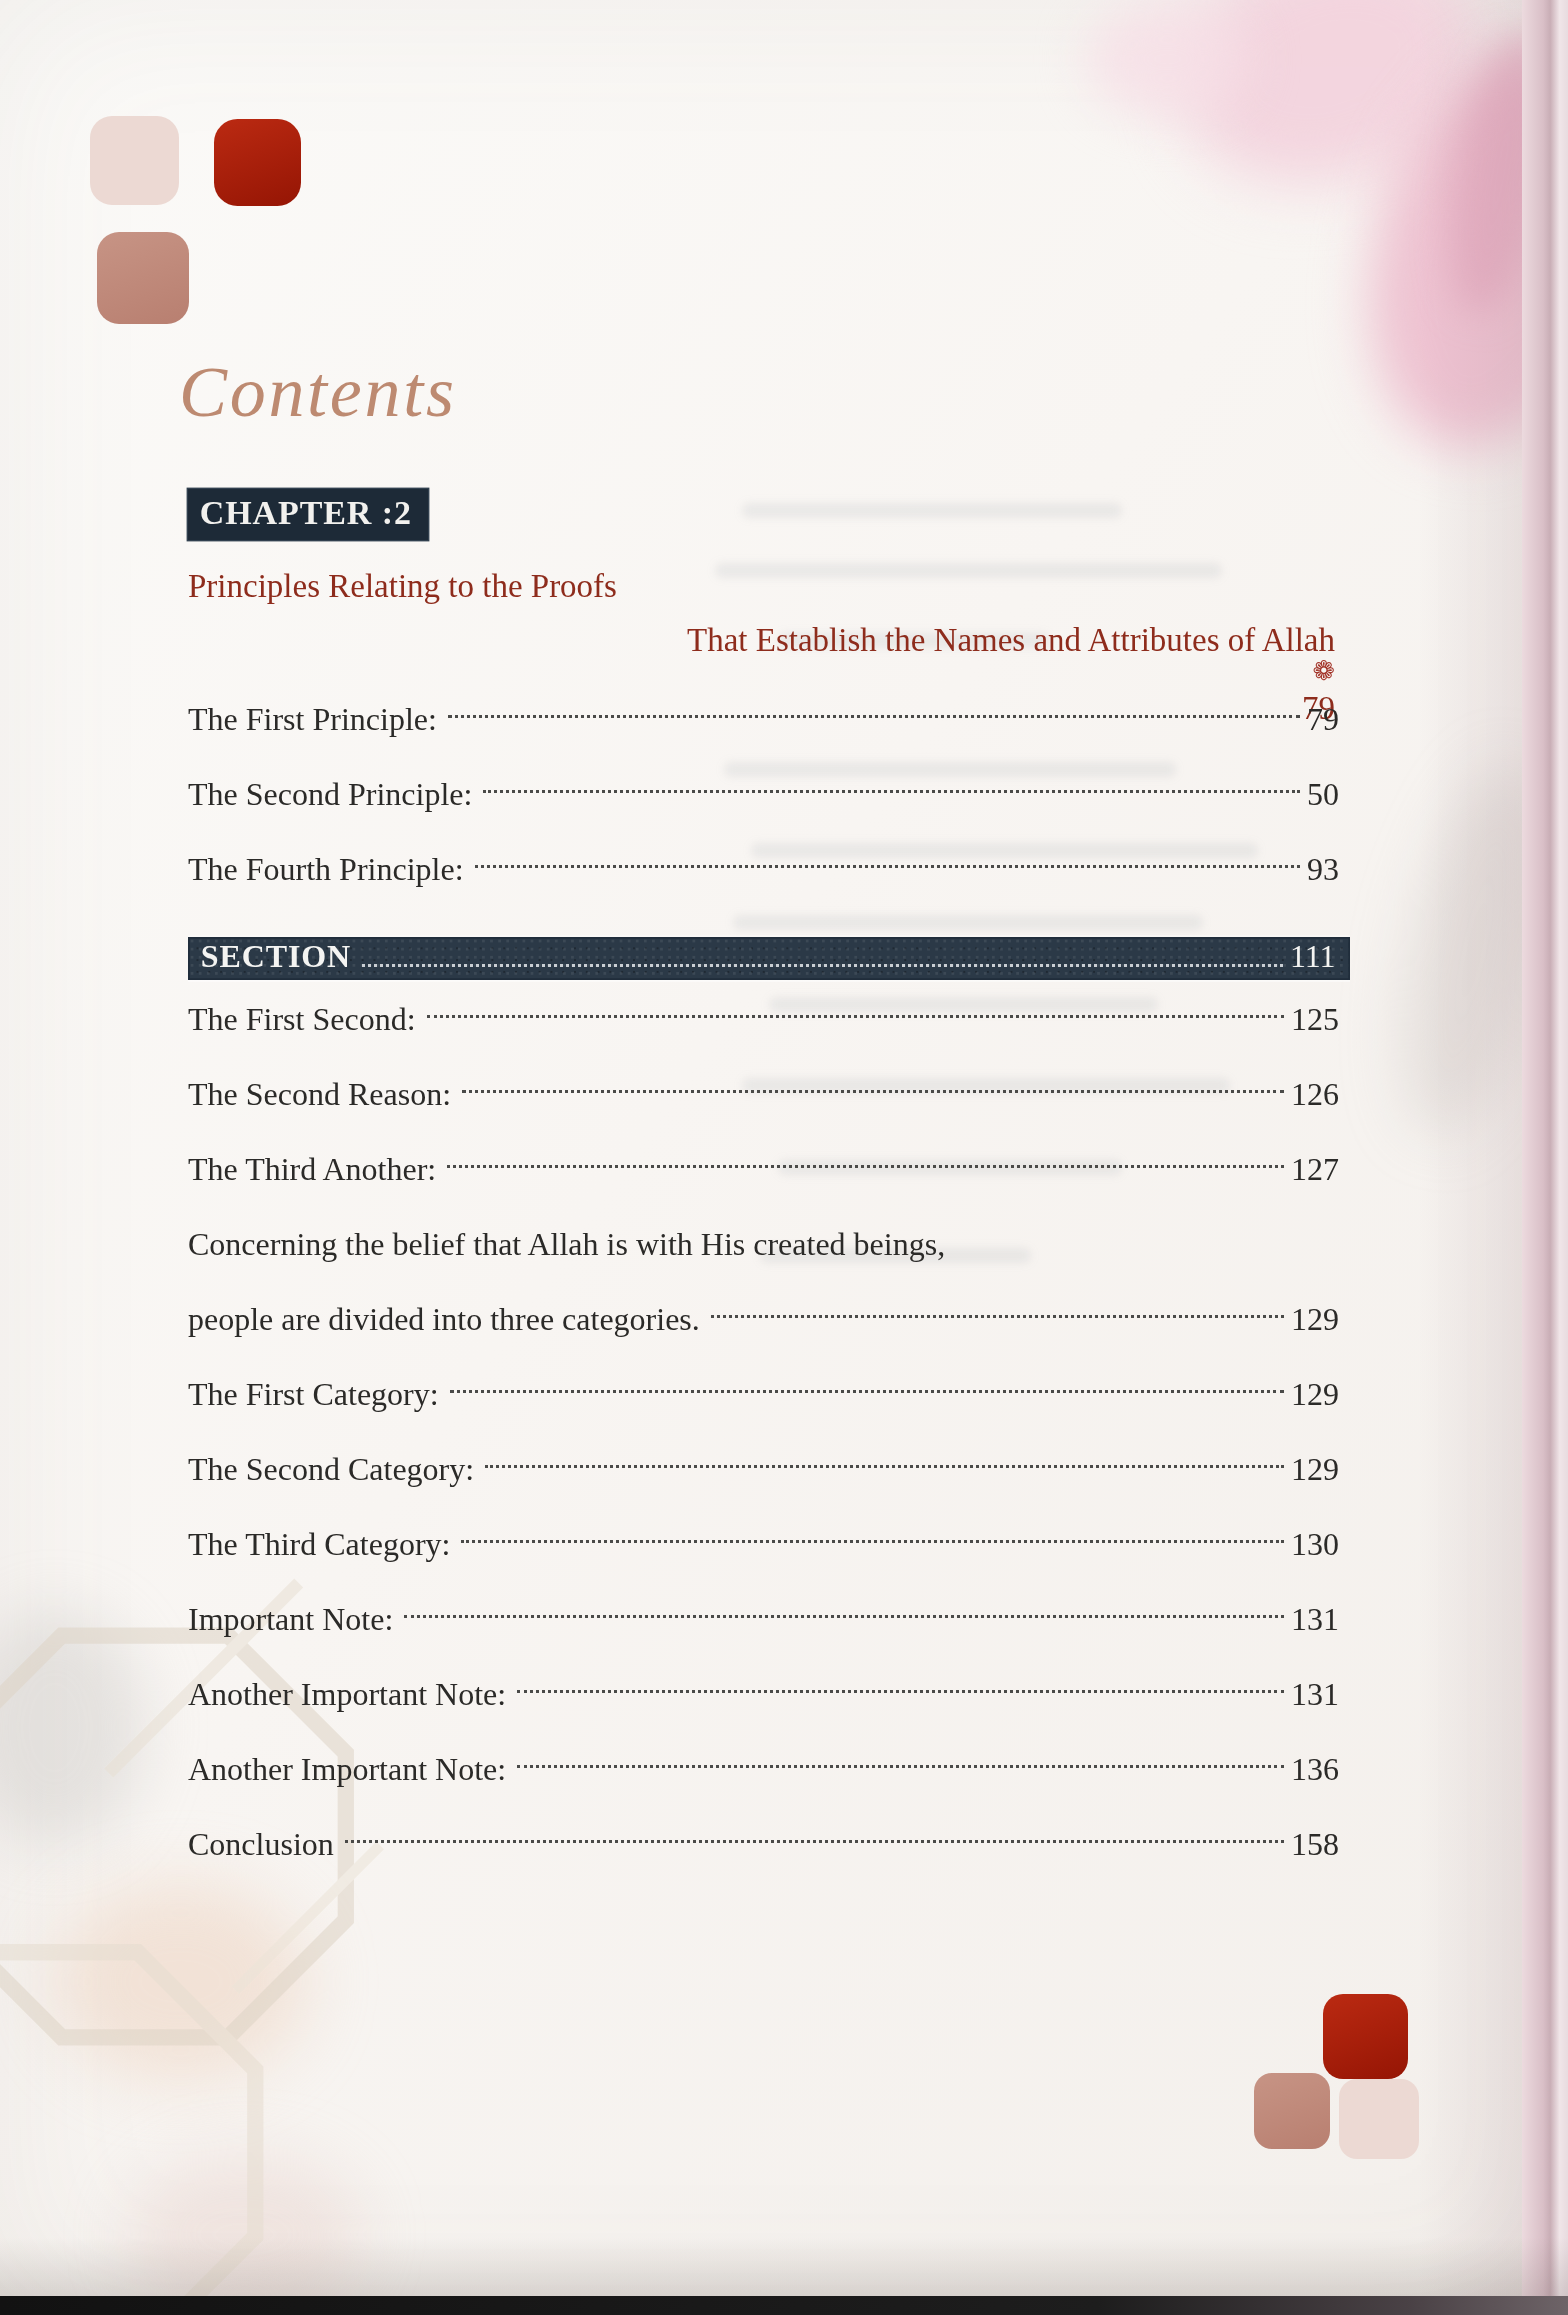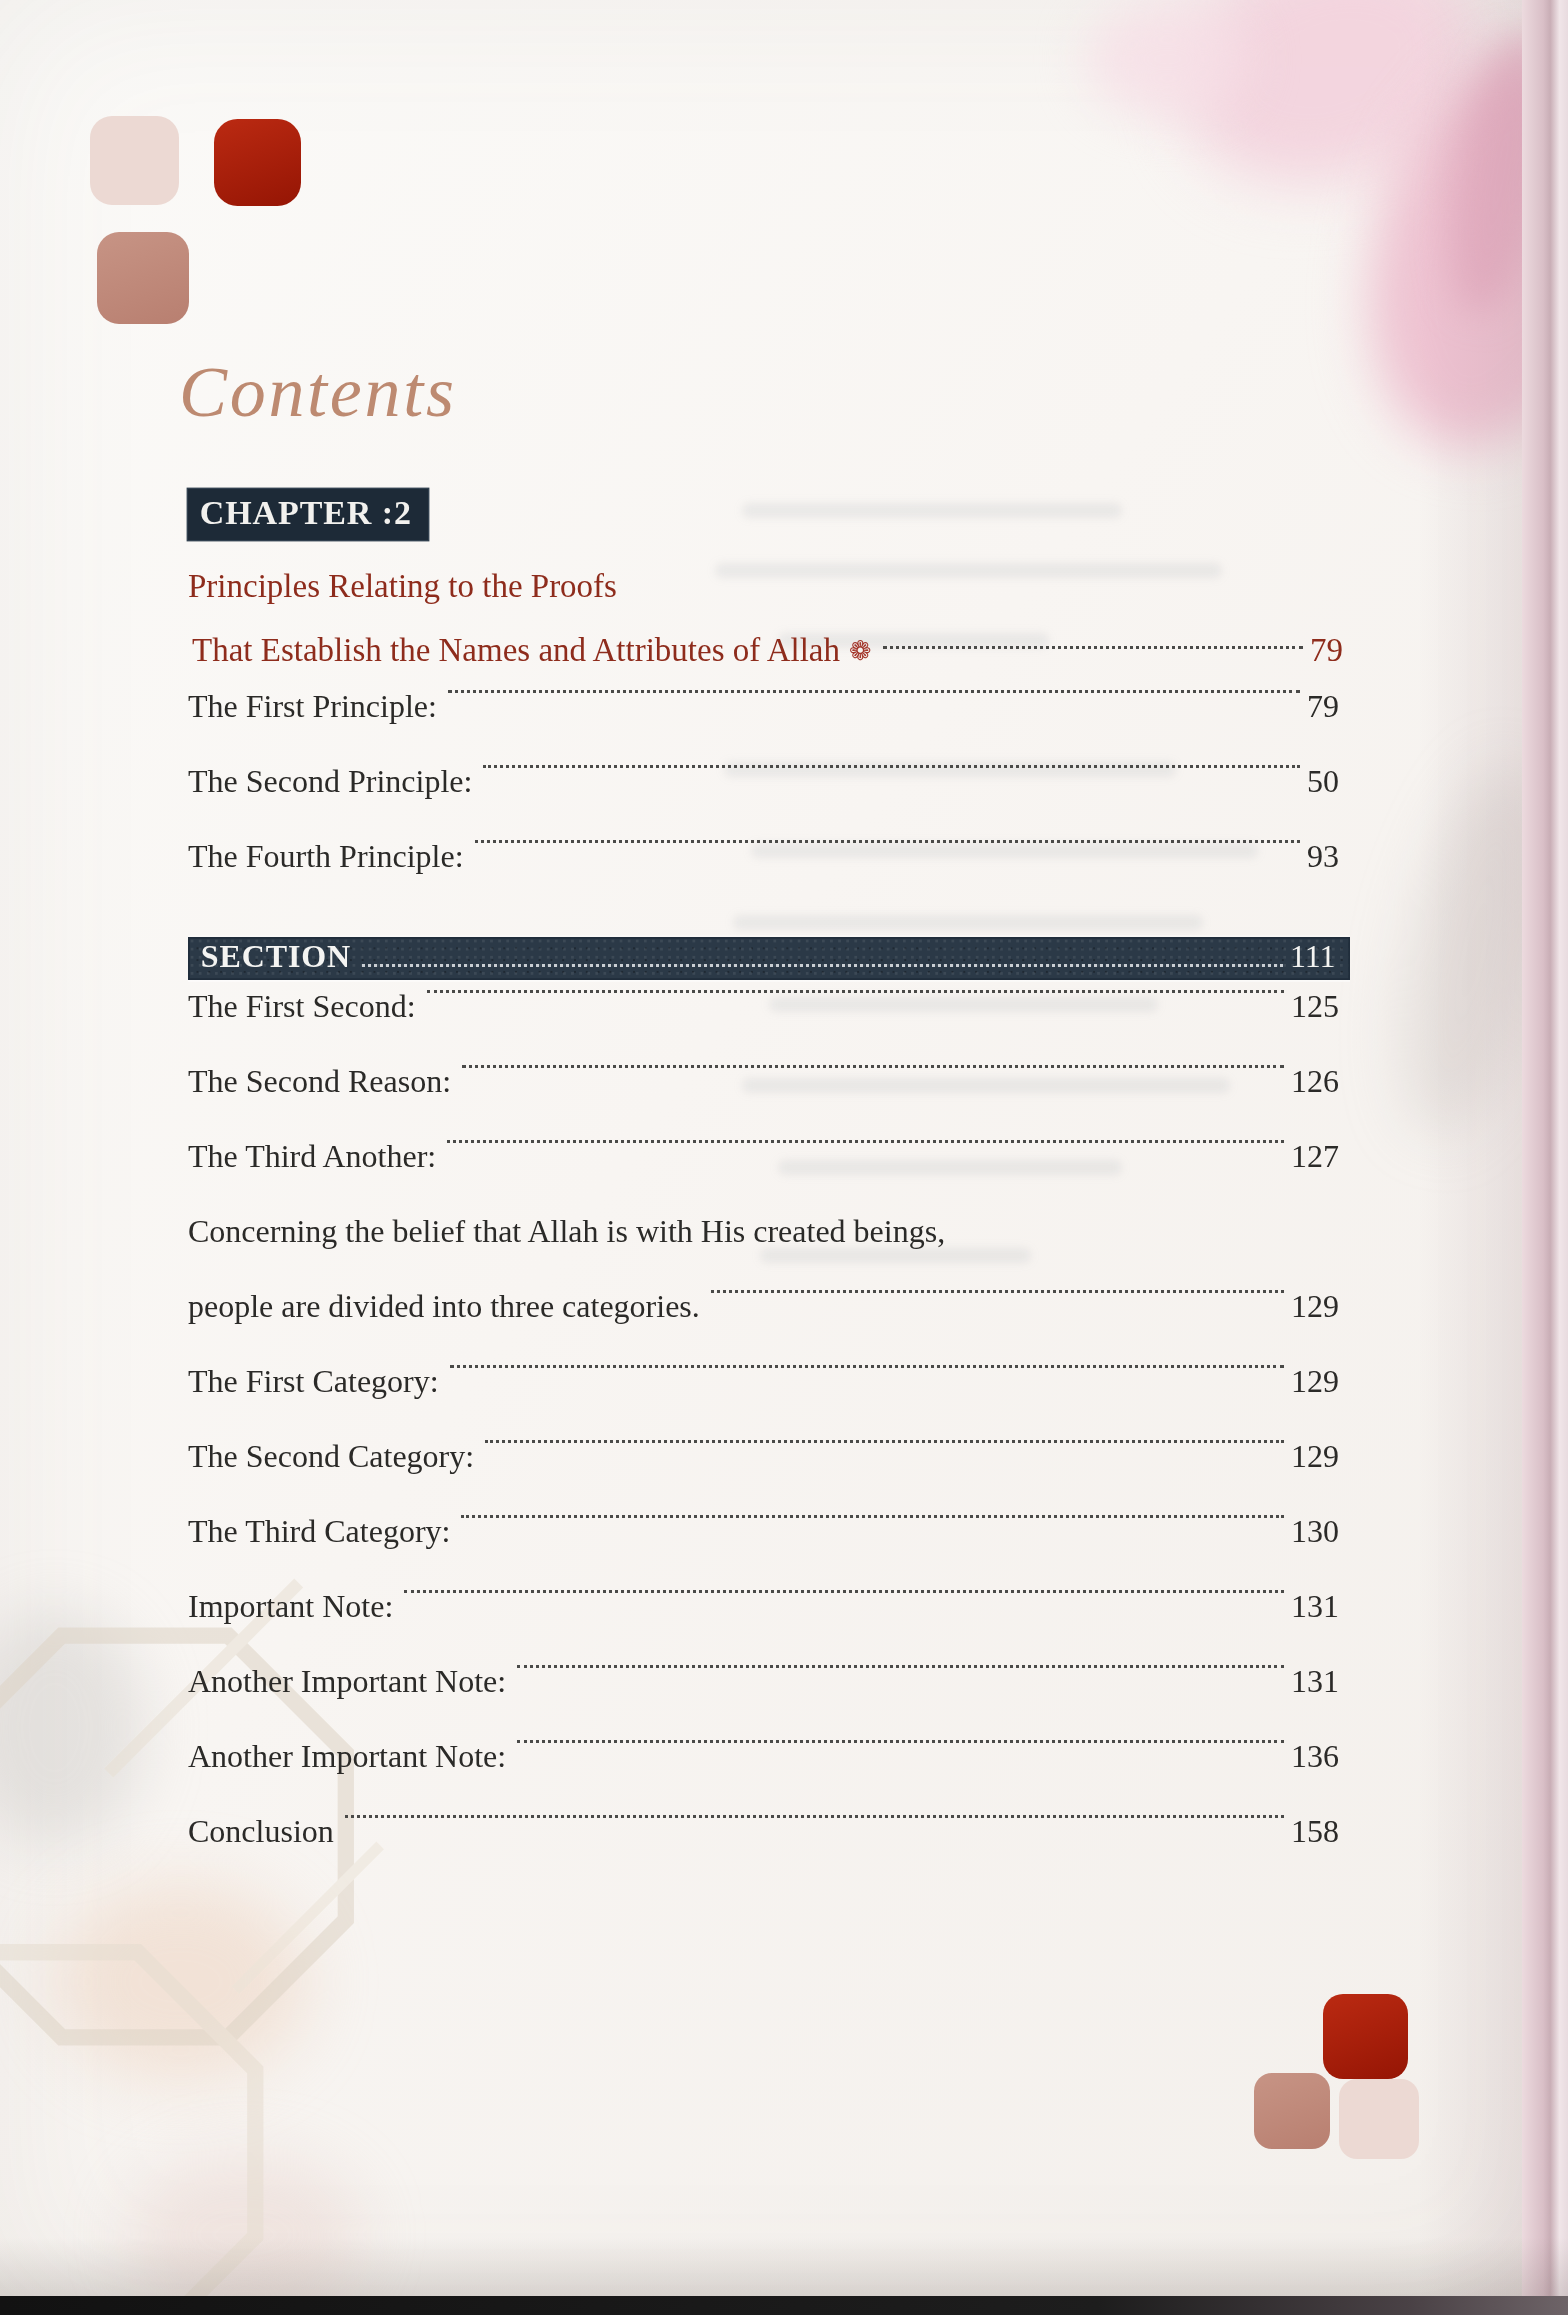--- a/index.html
+++ b/index.html
@@ -32,32 +32,32 @@
     background:#1d2a37; color:#f2f1ee;
     font-size:34px; font-weight:bold; letter-spacing:0.9px;
     padding:4.5px 16.3px 8.1px 11.8px;
     box-shadow:0 0 0 1.4px #31404f;
   }
   .red-line1 {
     position:absolute; left:188px; top:568px;
     font-size:33px; color:#8e2c1c;
   }
   .red-line2-row {
-    position:absolute; left:192px; top:624px; width:1151px; height:52px;
-    display:flex; align-items:center;
-    font-size:33px; color:#8e2c1c;
+    position:absolute; left:184px; top:624px; width:1151px; height:52px;
+    display:flex; align-items:flex-end;
+    font-size:33px; color:#8e2c1c;flex-direction:column;
   }
   .red-line2-row .lbl { line-height:1; white-space:nowrap; }
   .red-line2-row .num { line-height:1; }
   .honorific { font-family:"DejaVu Sans", sans-serif; font-size:27px; color:#a3352a; margin-left:9px; line-height:1; }
 
   
   .col { position:absolute; left:188px; top:690px; width:1151px; }
   .row {
-    height:75px; display:flex; align-items:flex-start; padding-bottom:18px;
+    height:75px; display:flex; align-items:center; padding-bottom:18px;
     font-size:32px; color:#2b2a28;
   }
   .row .lbl { line-height:1; white-space:nowrap; }
   .row .num { line-height:1; }
   .dots { flex:1; border-bottom:3.3px dotted #4a4a48; margin:0 7.2px 4.5px 11px; }
 
   .section-row { height:75px; display:flex; align-items:center; margin-right:-11px; }
   .section-bar {
     width:100%; height:43px;
     background-color:#2b3947;

